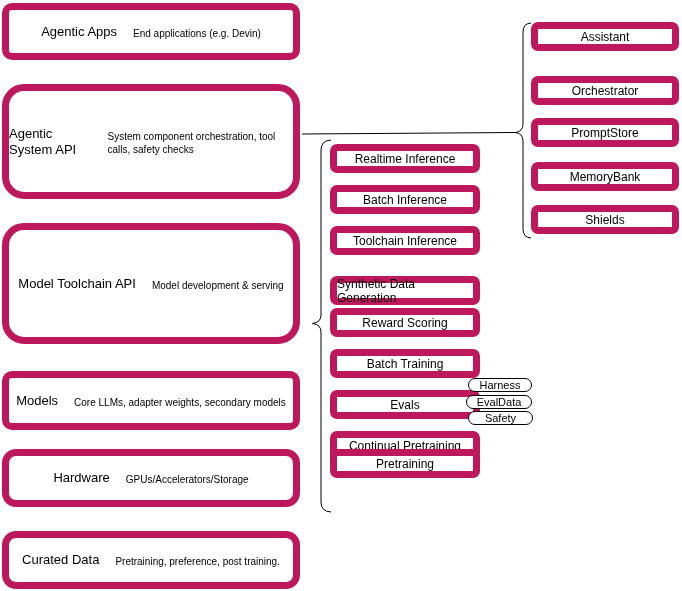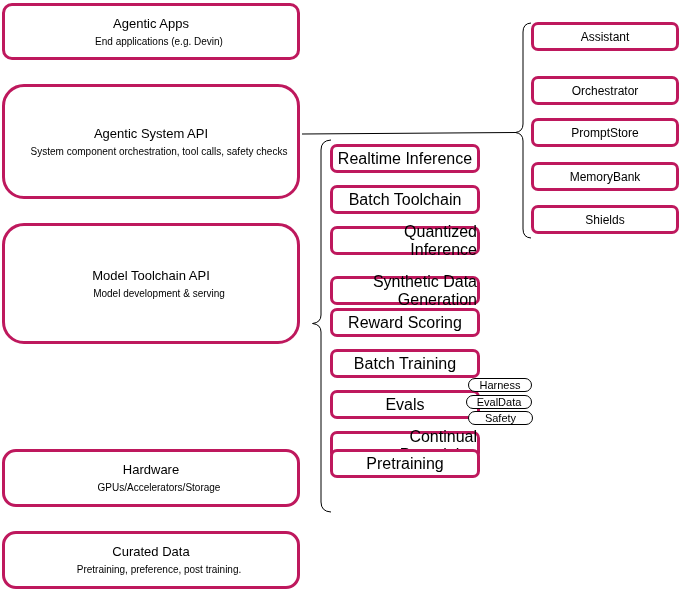--- a/index.html
+++ b/index.html
@@ -8,31 +8,31 @@
     width:682px;height:591px;
     background:#ffffff;
     font-family:"Liberation Sans", sans-serif;
     color:#000;
     overflow:hidden;
   }
   .box{
     position:absolute;
     box-sizing:border-box;
     background:#ffffff;
-    border:3px solid #be185d;
+    border:7px solid #be185d;
     display:flex;
-    flex-direction:column;
+    flex-direction:row;
     align-items:center;
     justify-content:center;
-    text-align:right;
+    text-align:left;
   }
   .lbox{ left:2px; width:298px; z-index:1; }
   .lbox .btitle{ font-size:13px; line-height:16px; }
   .lbox .bsub{ font-size:10px; line-height:13px; margin-top:3px;padding-left:16px; }
-  .mbox{ left:330px; width:150px; height:29px; border-radius:7px; font-size:16px; z-index:2; }
+  .mbox{ left:330px; width:150px; height:29px; border-radius:7px; font-size:12px; z-index:2; }
   .rbox{ left:531px; width:148px; height:29px; border-radius:7px; font-size:12px; z-index:2; }
   .pill{
     position:absolute;
     box-sizing:border-box;
     background:#ffffff;
     border:1px solid #000000;
     border-radius:99px;
     display:flex;
     align-items:center;
     justify-content:center;
@@ -67,39 +67,43 @@
   <div class="box lbox" style="top:84px;height:115px;border-radius:22px">
     <span class="btitle label">Agentic System API</span>
     <span class="bsub label">System component orchestration, tool calls, safety checks</span>
   </div>
 
   <div class="box lbox" style="top:223px;height:121px;border-radius:22px">
     <span class="btitle label">Model Toolchain API</span>
     <span class="bsub label">Model development &amp; serving</span>
   </div>
 
+  <div class="box lbox" style="top:371px;height:59px;border-radius:10px">
+    <span class="btitle label">Models</span>
+    <span class="bsub label">Core LLMs, adapter weights, secondary models</span>
+  </div>
 
   <div class="box lbox" style="top:449px;height:58px;border-radius:14px">
     <span class="btitle label">Hardware</span>
     <span class="bsub label">GPUs/Accelerators/Storage</span>
   </div>
 
   <div class="box lbox" style="top:531px;height:58px;border-radius:14px">
     <span class="btitle label">Curated Data</span>
     <span class="bsub label">Pretraining, preference, post training.</span>
   </div>
 
   <div class="box mbox" style="top:144px">
     <span class="label">Realtime Inference</span>
   </div>
   <div class="box mbox" style="top:185px">
-    <span class="label">Batch Toolchain</span>
+    <span class="label">Batch Inference</span>
   </div>
   <div class="box mbox" style="top:226px">
-    <span class="label">Quantized Inference</span>
+    <span class="label">Toolchain Inference</span>
   </div>
   <div class="box mbox" style="top:276px">
     <span class="label">Synthetic Data Generation</span>
   </div>
   <div class="box mbox" style="top:308px">
     <span class="label">Reward Scoring</span>
   </div>
   <div class="box mbox" style="top:349px">
     <span class="label">Batch Training</span>
   </div>

